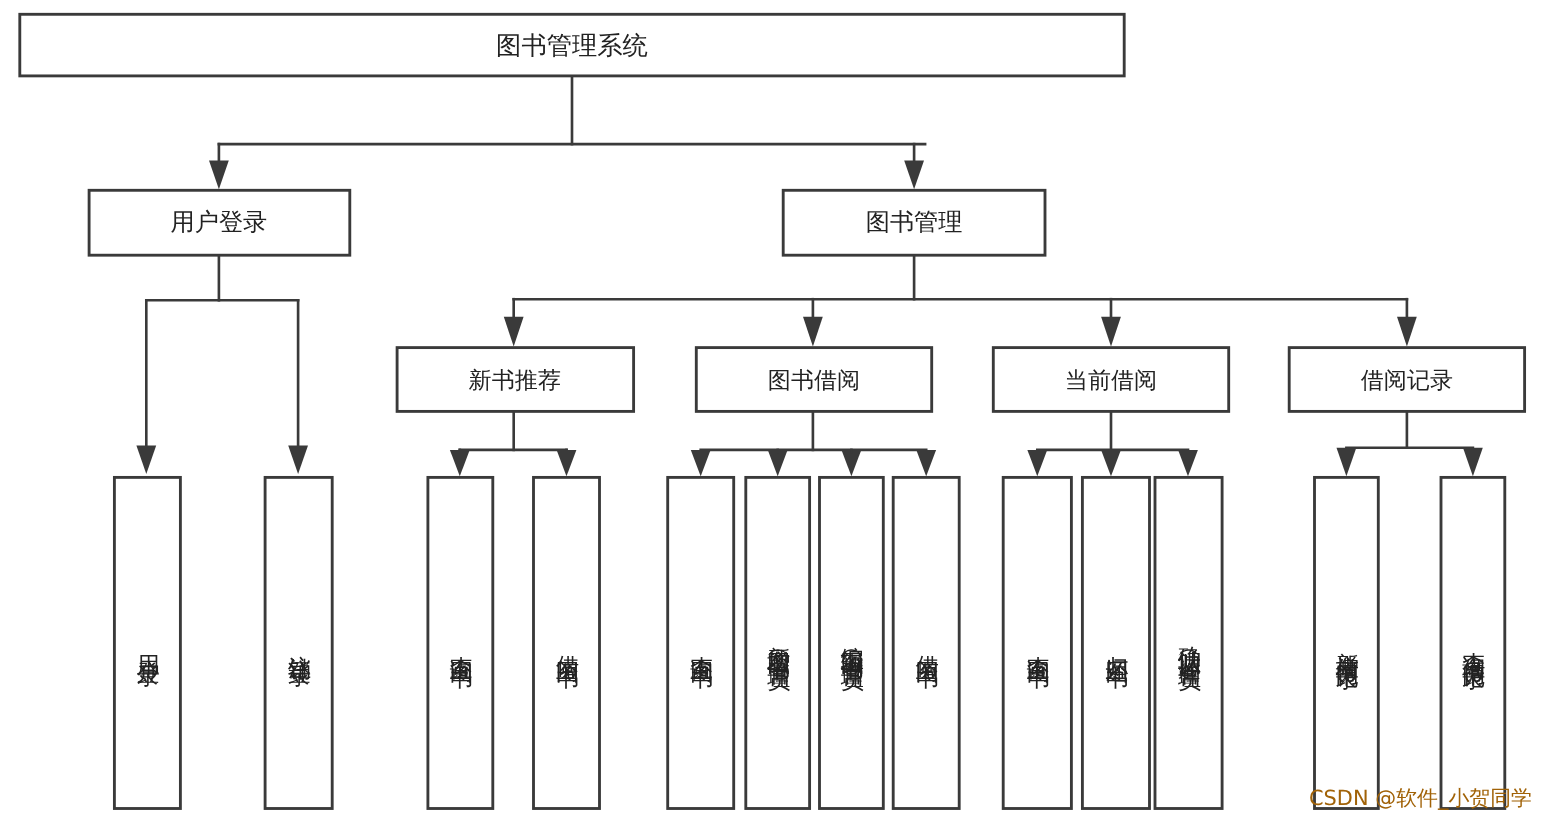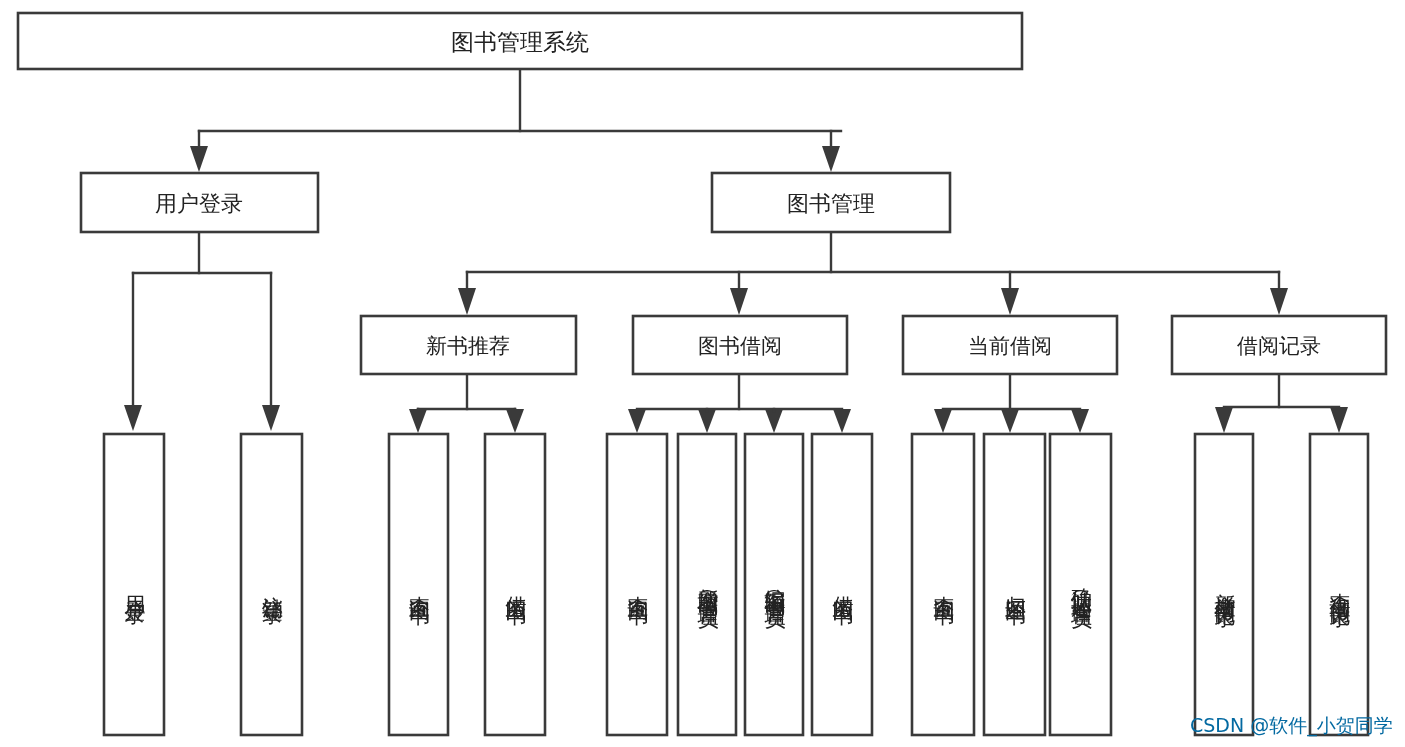--- a/index.html
+++ b/index.html
@@ -66,21 +66,21 @@
     white-space: nowrap;
     pointer-events: none;
     user-select: none;
   }
   .watermark {
     position: absolute;
     left: 1190px;
     top: 713px;
     font-family: "DejaVu Sans", "Liberation Sans", sans-serif;
     font-size: 19px;
-    color: #0369a1;
+    color: #a16207;
     white-space: nowrap;
     user-select: none;
   }
 </style>
 </head>
 <body>
 
 <div id="diagram-root">
 
   <svg class="flow" viewBox="0 0 1405 747" xmlns="http://www.w3.org/2000/svg">

